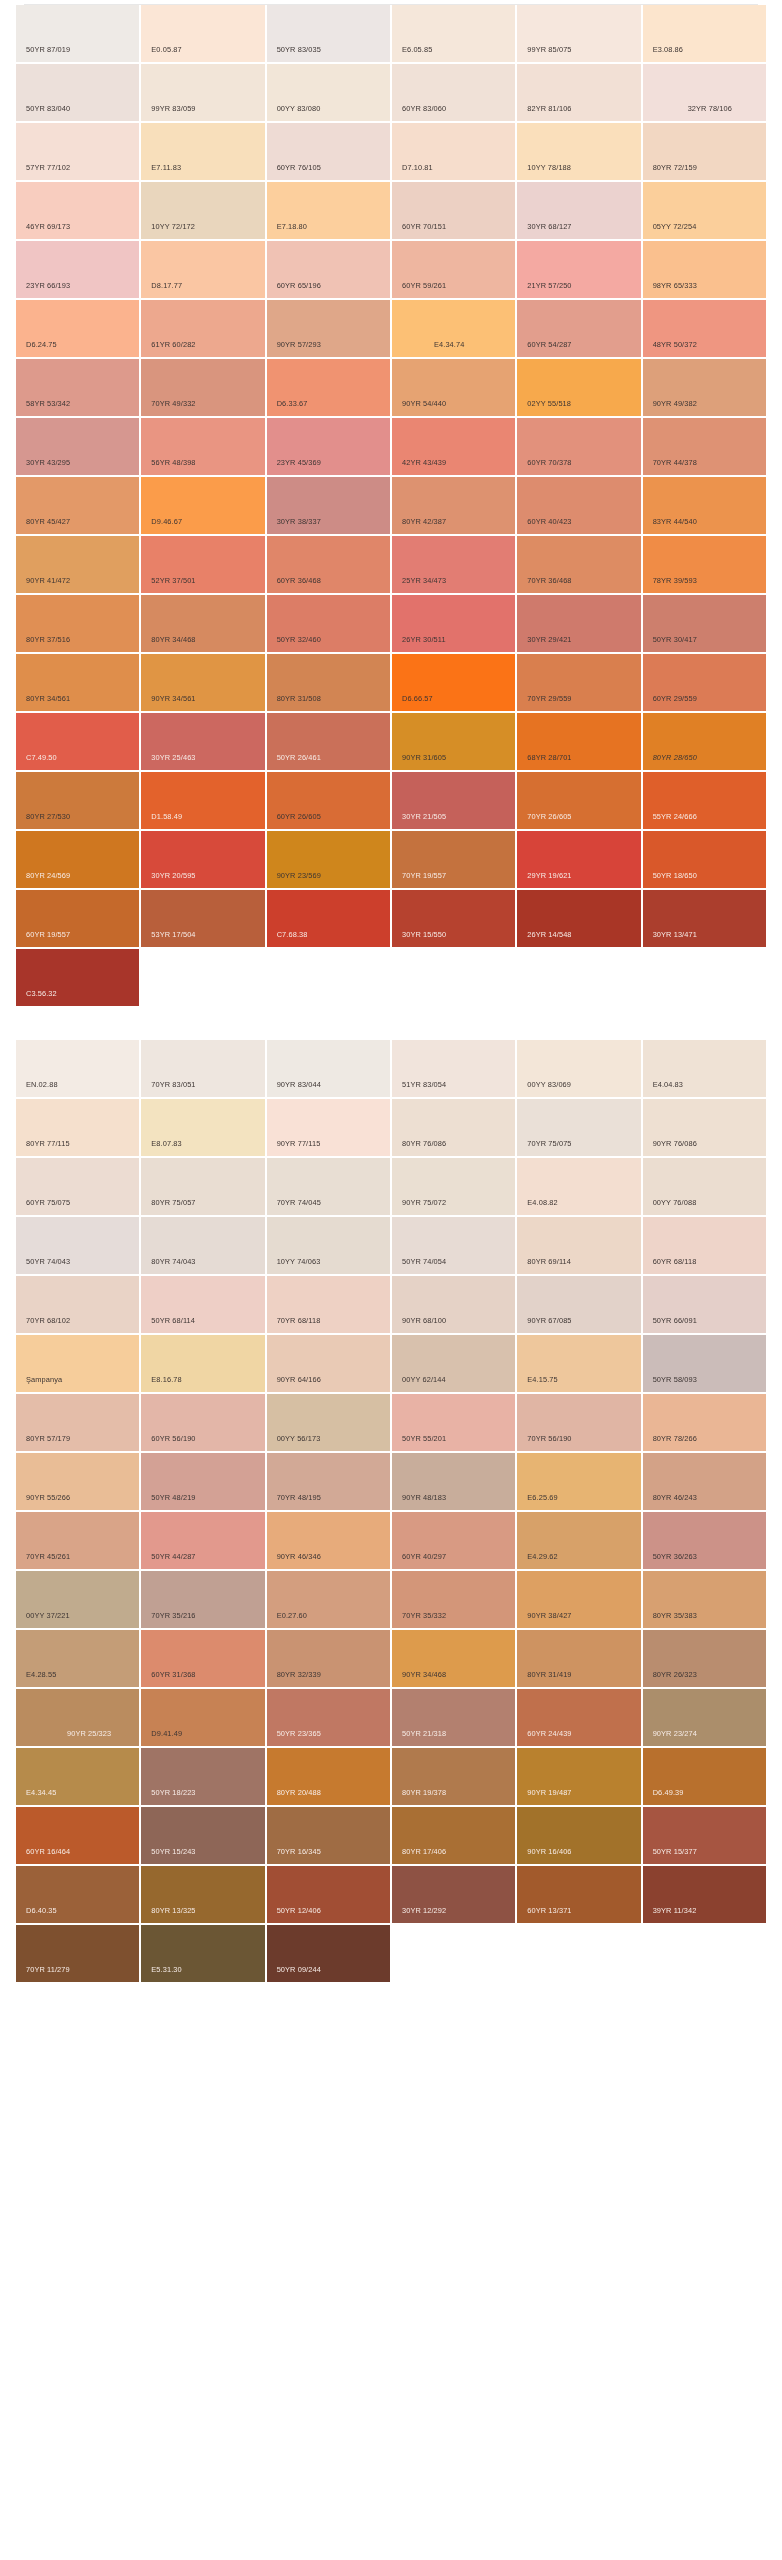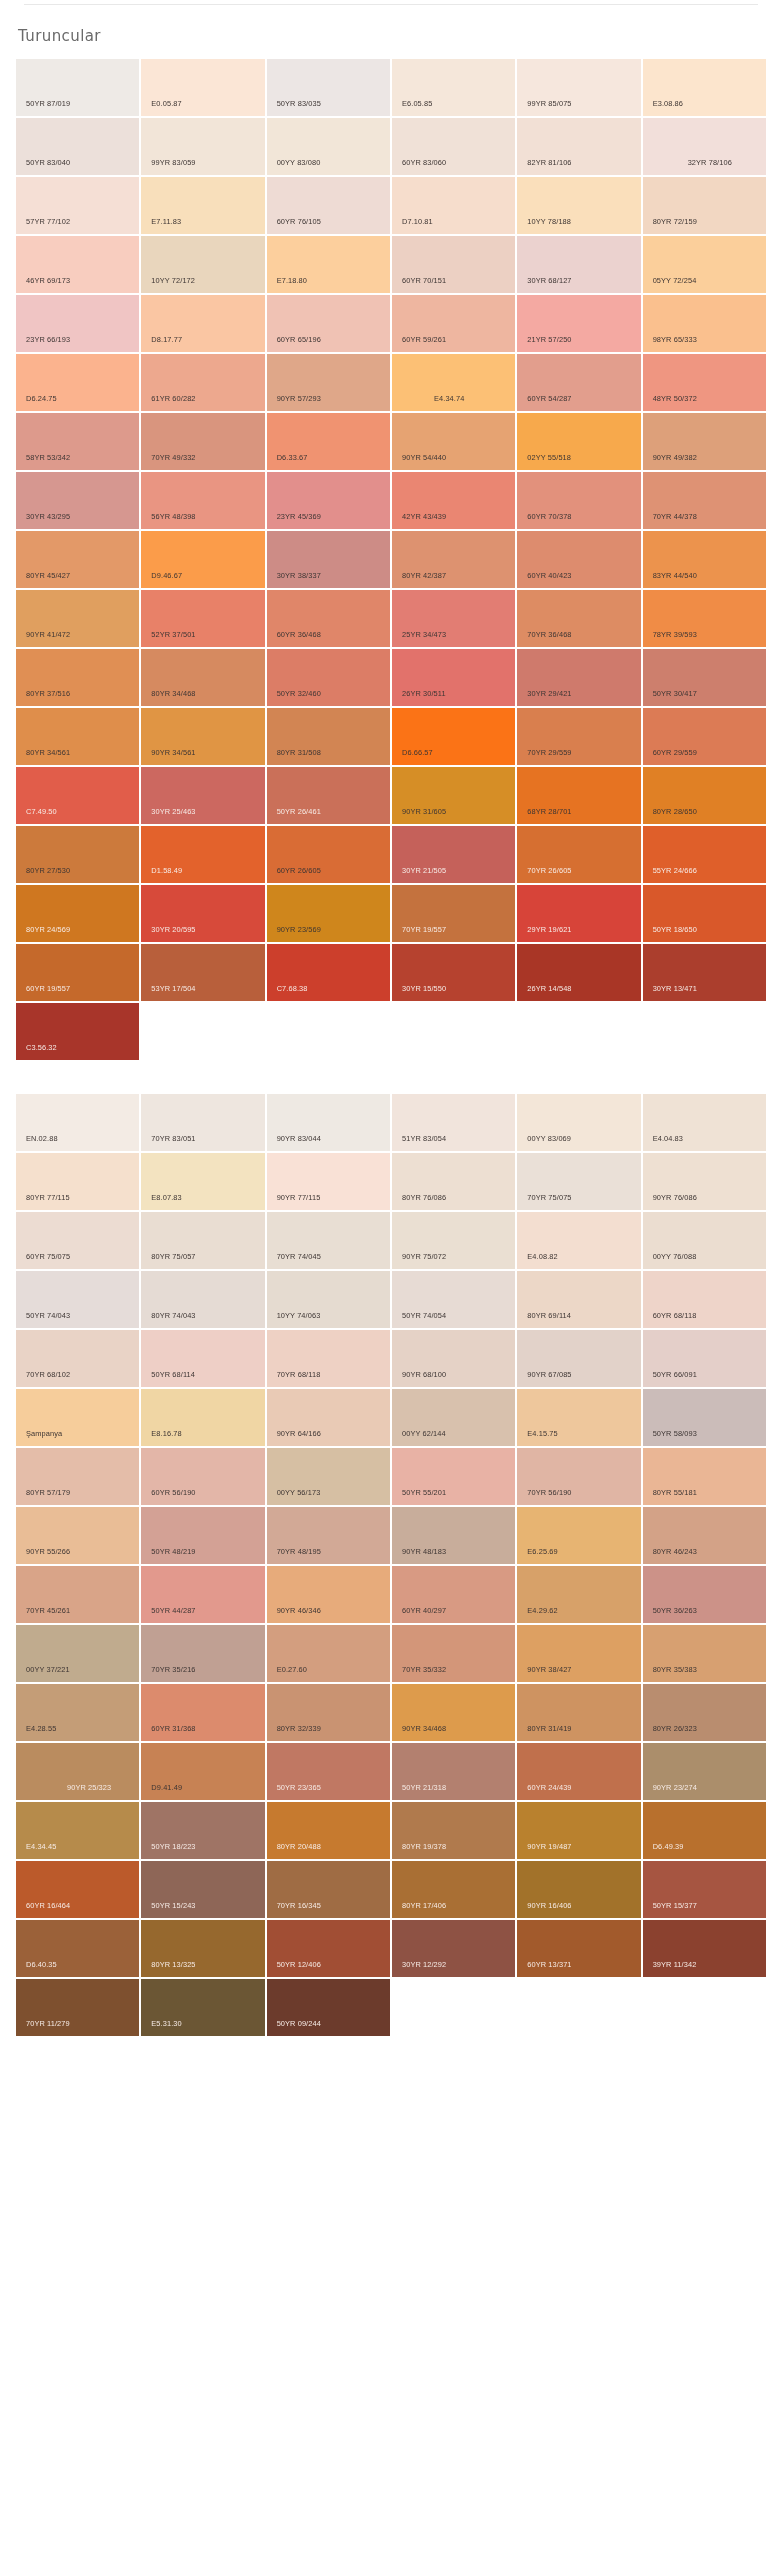--- a/index.html
+++ b/index.html
@@ -51,21 +51,20 @@
 
   .spacer-bottom { height: 40px; }
   .spacer-mid { height: 34px; }
 </style>
 </head>
 <body>
 
 <div class="top-rule"></div>
 
 <div class="section">
-  <h2 class="section-title">Turuncular</h2>
   <div class="swatch-grid" id="grid-0">
       <div class="swatch" style="background-color: rgb(238, 234, 230);">
         <span class="swatch-label" style="color: rgb(61, 53, 51);">50YR 87/019</span>
       </div>
       <div class="swatch" style="background-color: rgb(251, 230, 214);">
         <span class="swatch-label" style="color: rgb(61, 53, 51);">E0.05.87</span>
       </div>
       <div class="swatch" style="background-color: rgb(236, 230, 228);">
         <span class="swatch-label" style="color: rgb(61, 53, 51);">50YR 83/035</span>
       </div>
@@ -285,21 +284,21 @@
       <div class="swatch" style="background-color: rgb(202, 112, 89);">
         <span class="swatch-label" style="color: rgb(247, 236, 231);">50YR 26/461</span>
       </div>
       <div class="swatch" style="background-color: rgb(214, 142, 38);">
         <span class="swatch-label" style="color: rgb(61, 53, 51);">90YR 31/605</span>
       </div>
       <div class="swatch" style="background-color: rgb(230, 115, 34);">
         <span class="swatch-label" style="color: rgb(61, 53, 51);">68YR 28/701</span>
       </div>
       <div class="swatch" style="background-color: rgb(224, 128, 37);">
-        <span class="swatch-label" style="color: rgb(61, 53, 51);">80YR 28/650</span>
+        <span class="swatch-label" style="color: rgb(61, 53, 51); font-style: italic;">80YR 28/650</span>
       </div>
       <div class="swatch" style="background-color: rgb(204, 122, 60);">
         <span class="swatch-label" style="color: rgb(61, 53, 51);">80YR 27/530</span>
       </div>
       <div class="swatch" style="background-color: rgb(227, 98, 44);">
         <span class="swatch-label" style="color: rgb(247, 236, 231);">D1.58.49</span>
       </div>
       <div class="swatch" style="background-color: rgb(217, 108, 53);">
         <span class="swatch-label" style="color: rgb(61, 53, 51);">60YR 26/605</span>
       </div>
@@ -475,21 +474,21 @@
       <div class="swatch" style="background-color: rgb(214, 191, 163);">
         <span class="swatch-label" style="color: rgb(61, 53, 51);">00YY 56/173</span>
       </div>
       <div class="swatch" style="background-color: rgb(232, 178, 165);">
         <span class="swatch-label" style="color: rgb(61, 53, 51);">50YR 55/201</span>
       </div>
       <div class="swatch" style="background-color: rgb(224, 181, 164);">
         <span class="swatch-label" style="color: rgb(61, 53, 51);">70YR 56/190</span>
       </div>
       <div class="swatch" style="background-color: rgb(234, 182, 149);">
-        <span class="swatch-label" style="color: rgb(61, 53, 51);">80YR 55/181</span>
+        <span class="swatch-label" style="color: rgb(61, 53, 51);">80YR 78/266</span>
       </div>
       <div class="swatch" style="background-color: rgb(233, 189, 150);">
         <span class="swatch-label" style="color: rgb(61, 53, 51);">90YR 55/266</span>
       </div>
       <div class="swatch" style="background-color: rgb(211, 161, 149);">
         <span class="swatch-label" style="color: rgb(61, 53, 51);">50YR 48/219</span>
       </div>
       <div class="swatch" style="background-color: rgb(210, 169, 150);">
         <span class="swatch-label" style="color: rgb(61, 53, 51);">70YR 48/195</span>
       </div>

